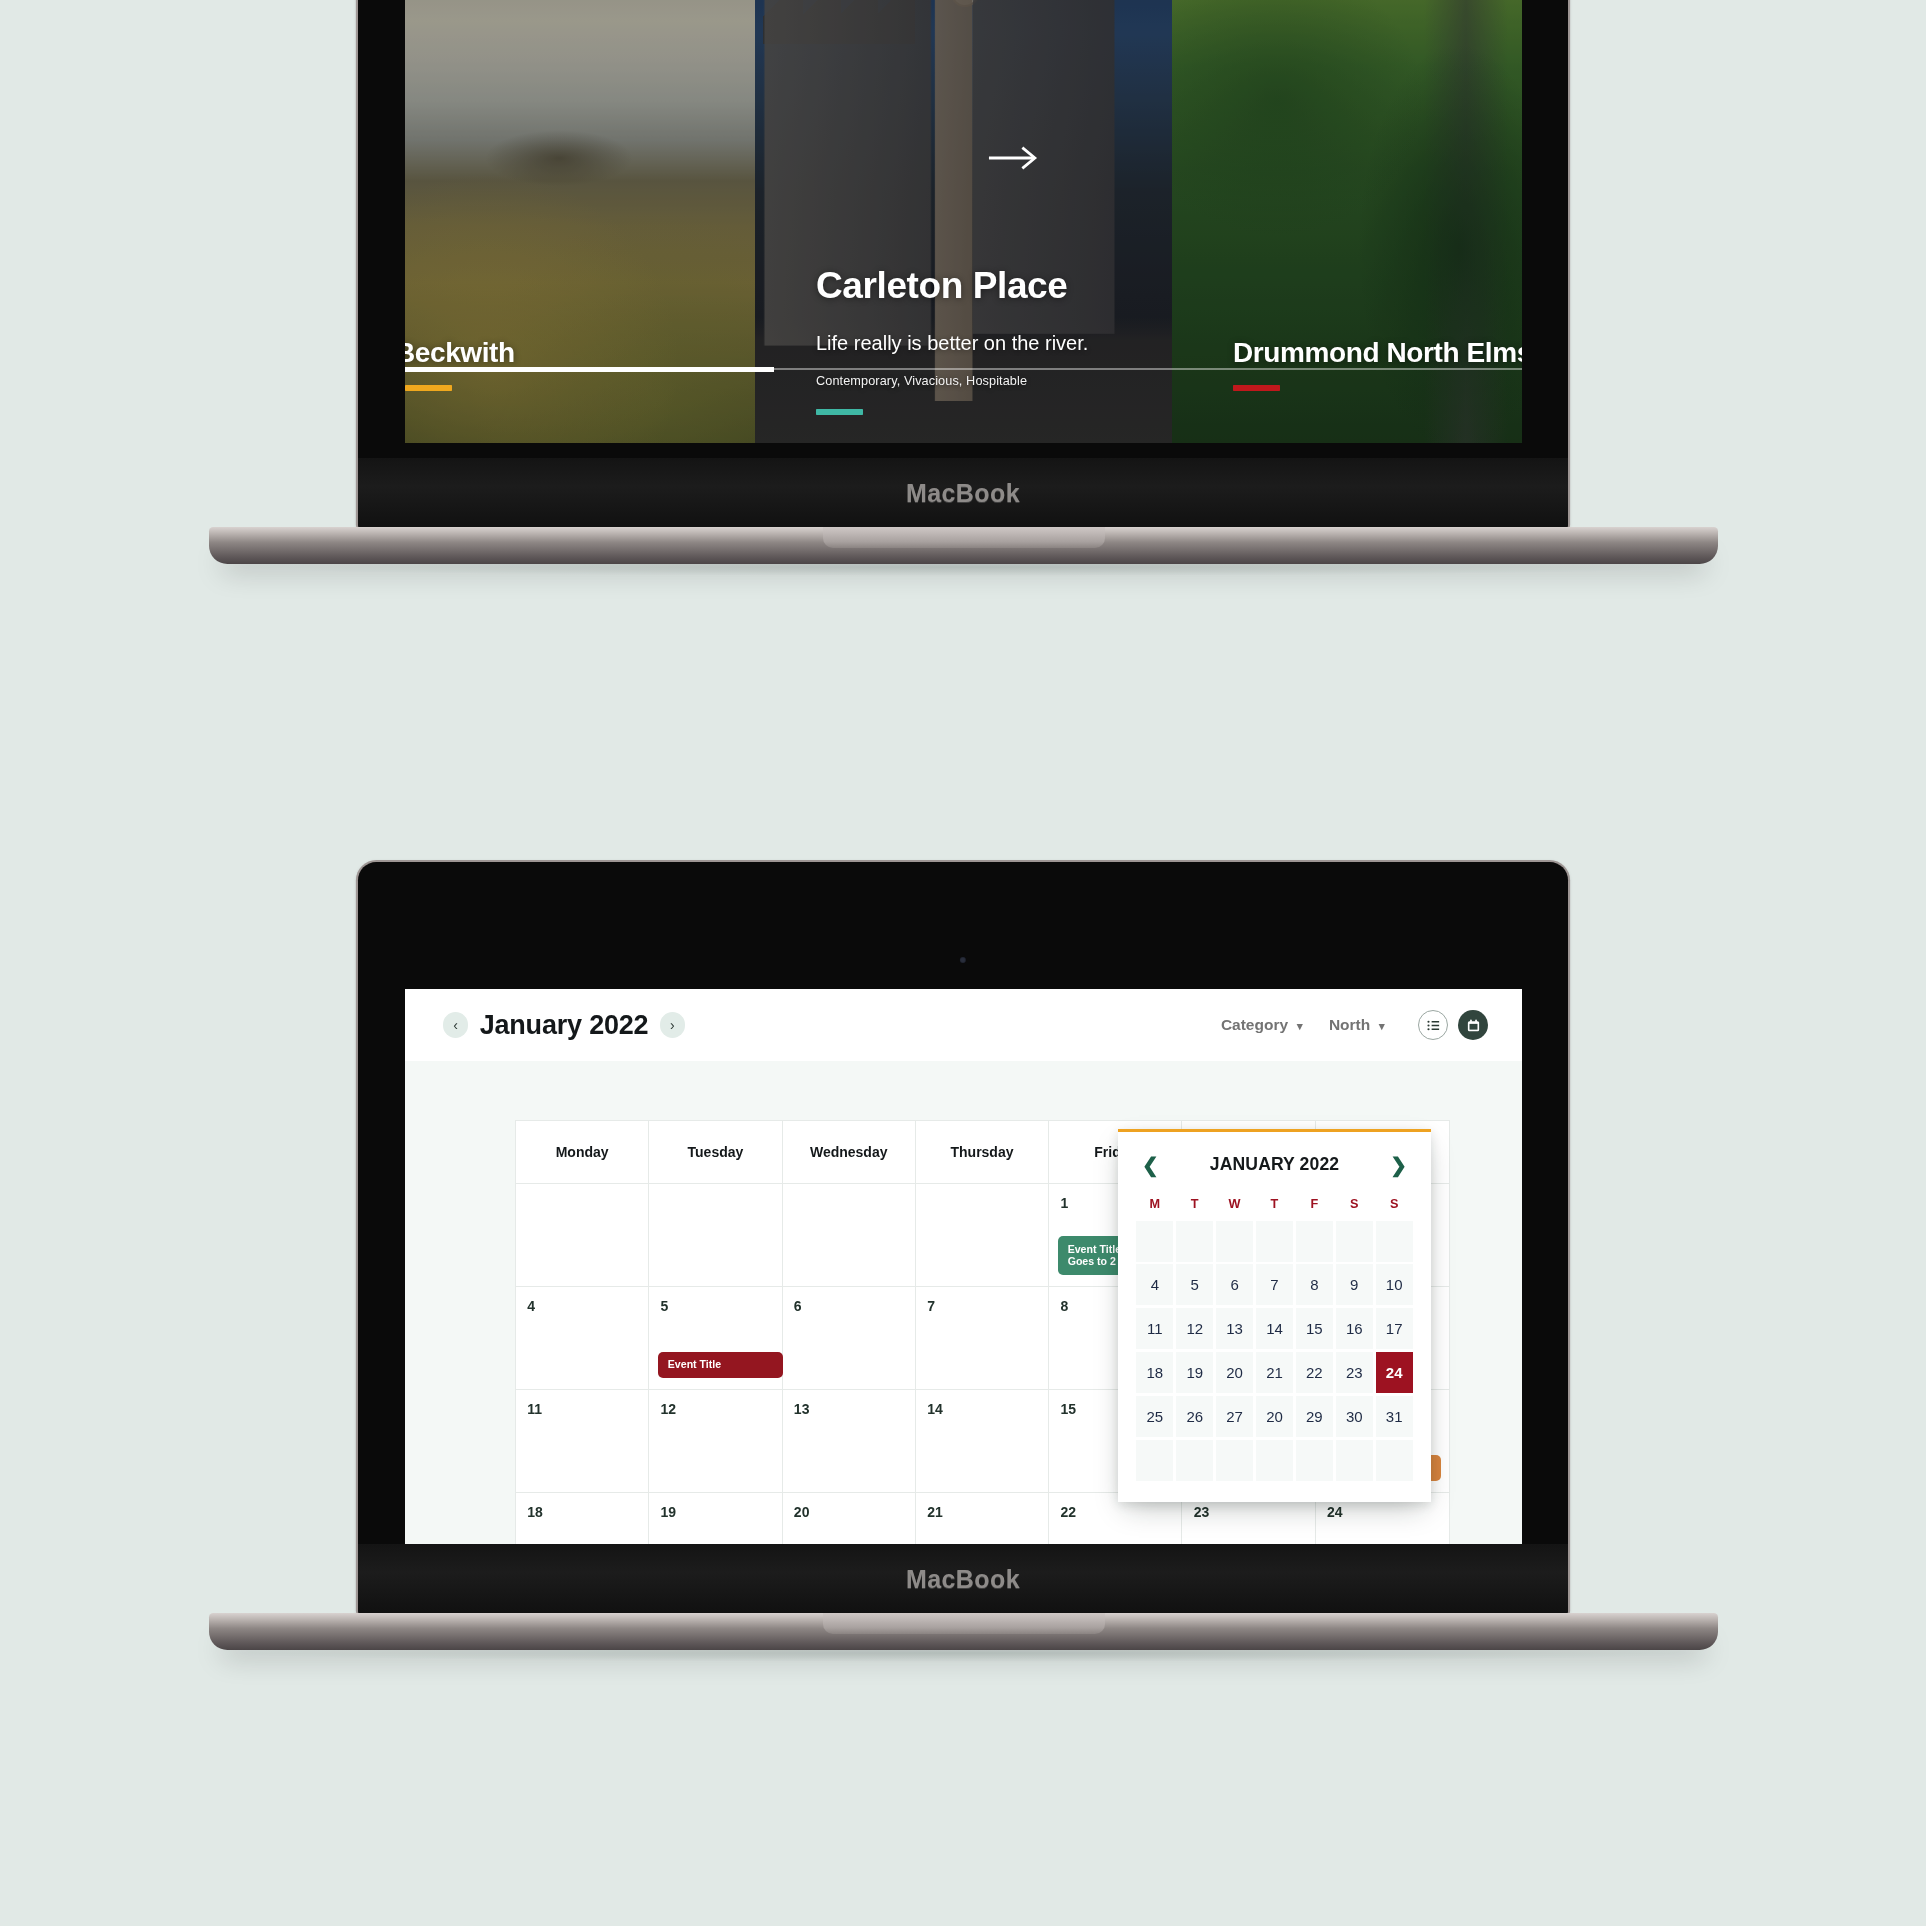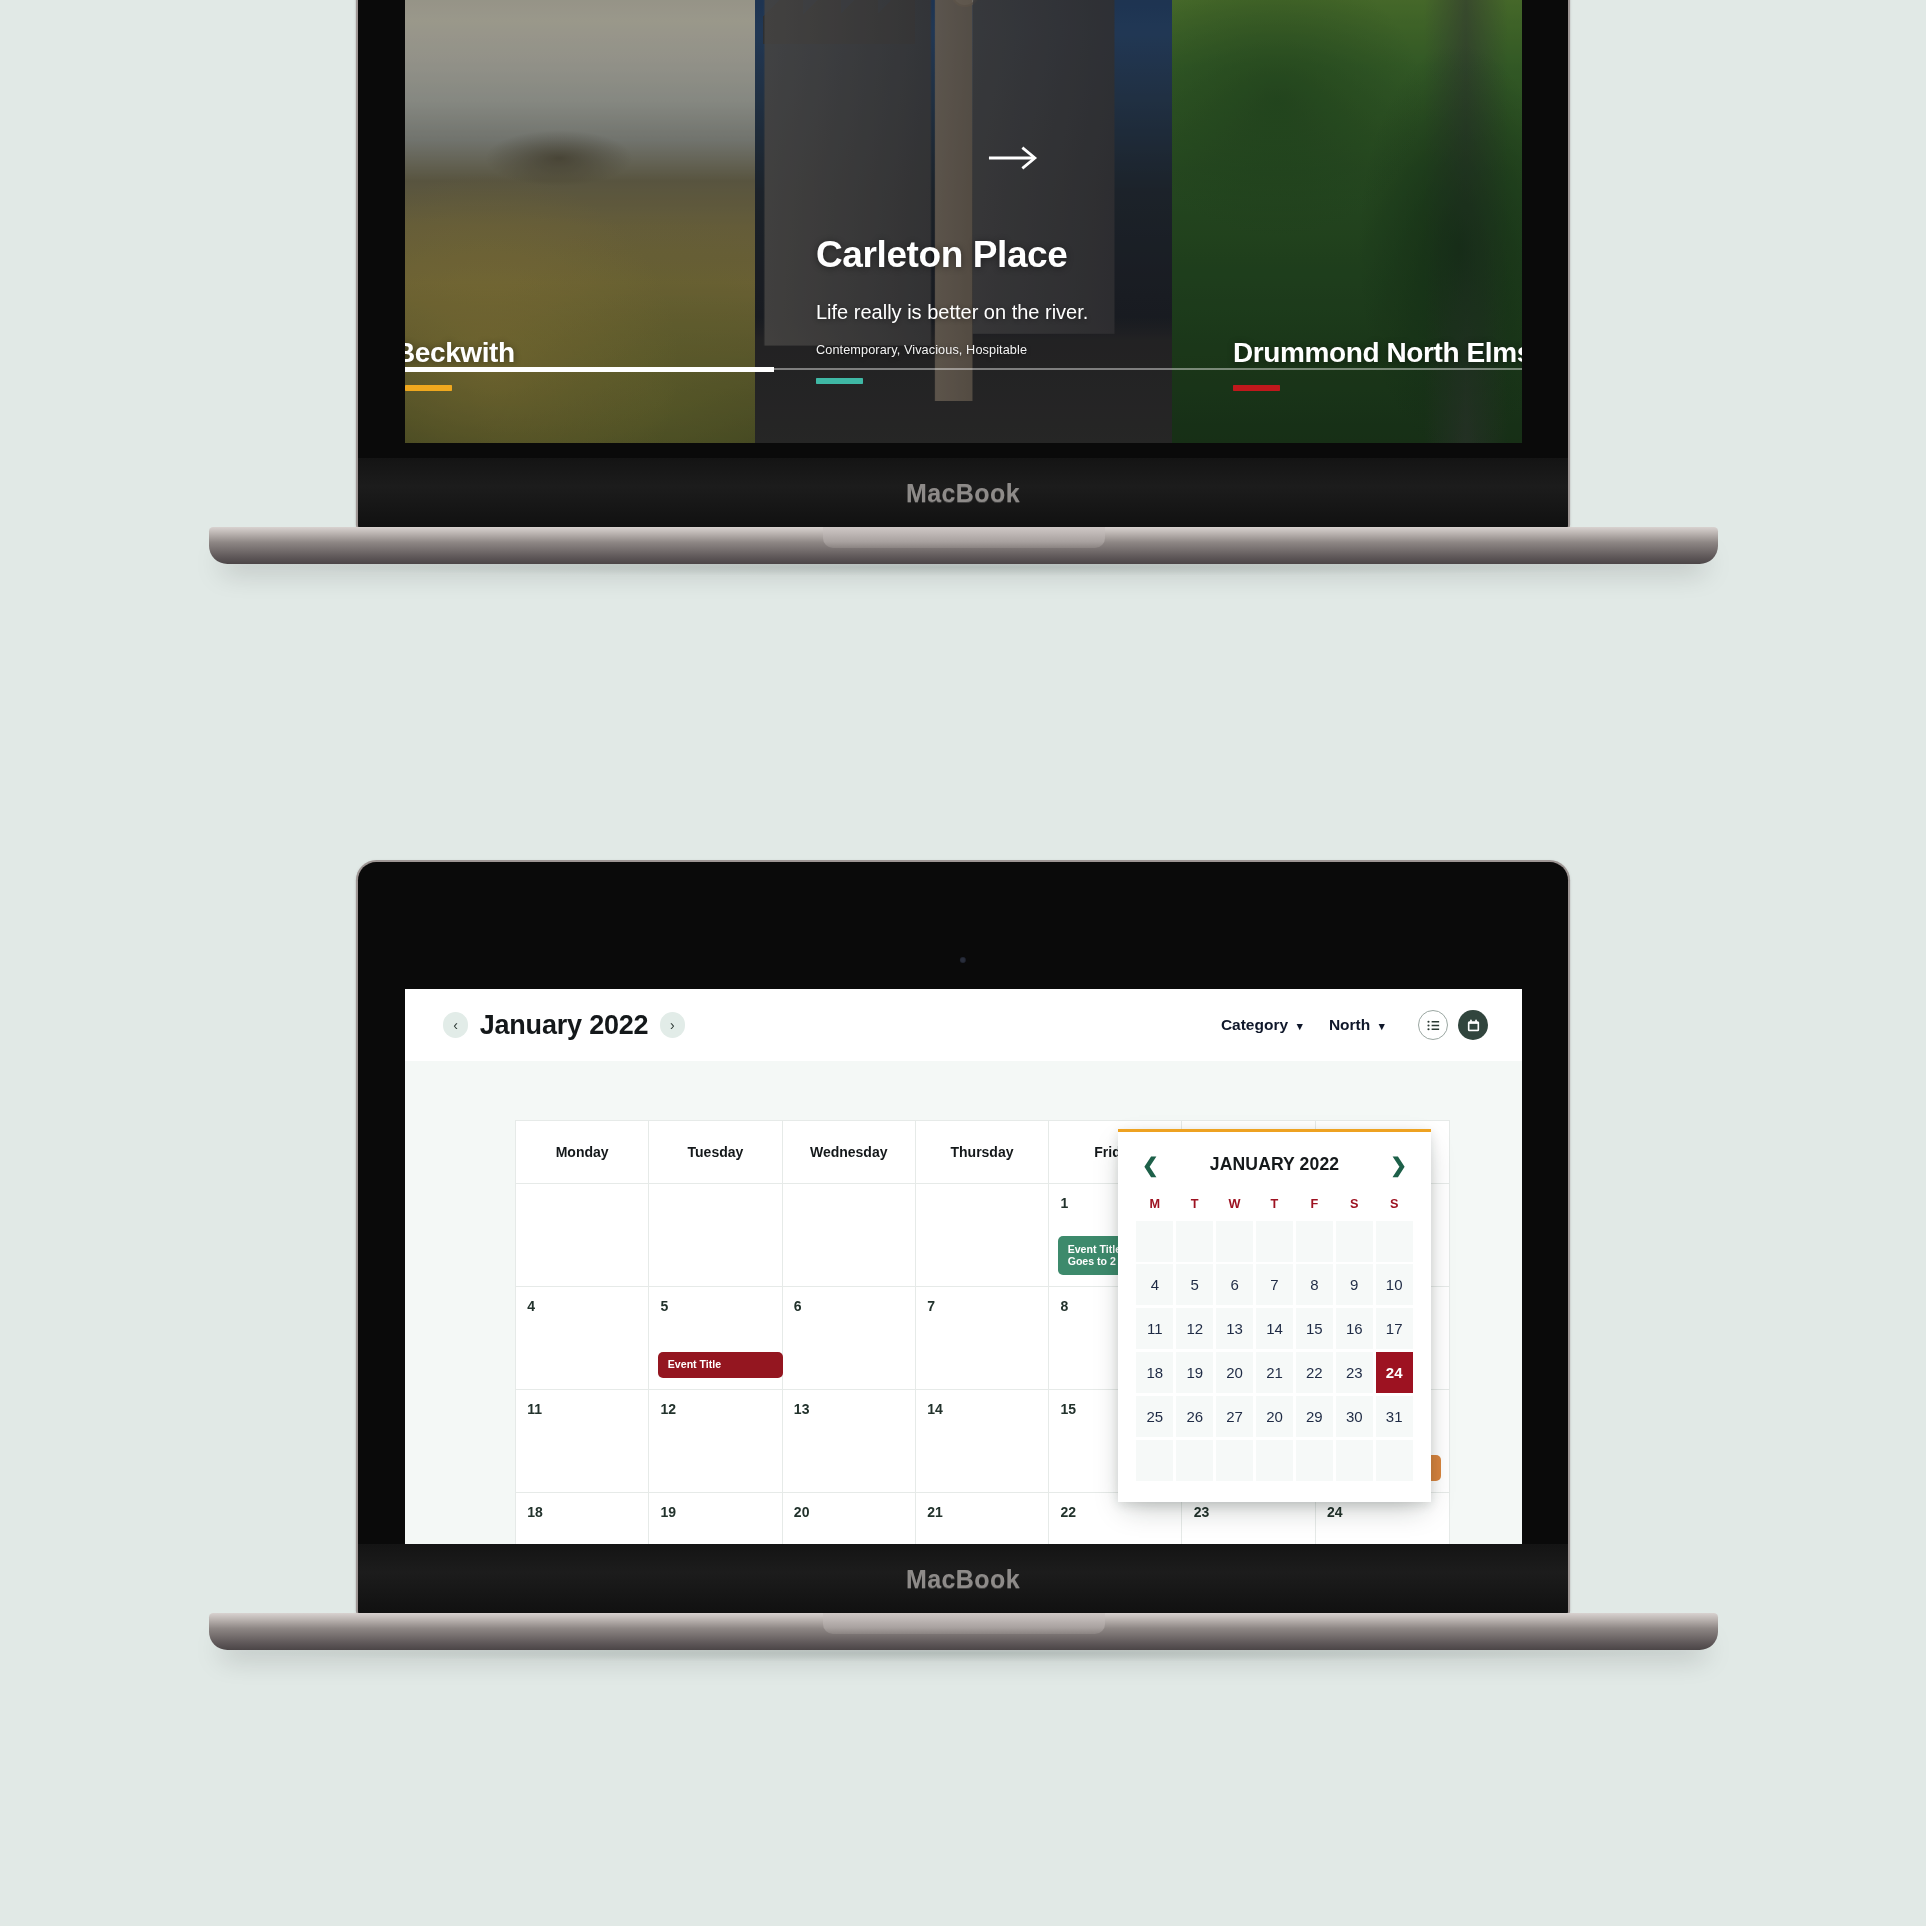--- a/index.html
+++ b/index.html
@@ -145,21 +145,21 @@
   }
   .ph-hedge::after {
     content:""; position:absolute; inset:0;
     background:
       radial-gradient(ellipse 60% 34% at 30% 40%, rgba(30,70,28,.55), rgba(0,0,0,0) 70%),
       radial-gradient(ellipse 40% 50% at 82% 66%, rgba(20,50,22,.75), rgba(0,0,0,0) 72%),
       linear-gradient(to right, rgba(0,0,0,0) 72%, rgba(58,62,58,.55) 84%, rgba(0,0,0,0) 96%);
   }
 
   .slide-body { position: absolute; left: 0; right: 0; bottom: 0; padding: 0 0 52px 0; }
-  .slide.center .slide-body { padding-left: 61px; padding-bottom: 59px; }
+  .slide.center .slide-body { padding-left: 61px; padding-bottom: 28px; }
   .slide.side.left .slide-body  { padding-left: 0px; }
   .slide.side.right .slide-body { padding-left: 61px; }
 
   .slide-title {
     color: #fff; font-weight: 700; letter-spacing: -0.4px;
     text-shadow: 0 1.4px 7px rgba(0,0,0,.45);
   }
   .slide.center .slide-title { font-size: 37px; line-height: 1.09; margin-bottom: 24px; }
   .slide.side .slide-title { font-size: 28px; line-height: 1.1; margin-bottom: 15.5px; white-space: nowrap; }
   .slide.side.left .slide-title { margin-left: -10px; }
@@ -198,21 +198,21 @@
     width: 25.4px; height: 25.4px; border-radius: 50%;
     background: #e2ece8; color: #2e3a36;
     display: flex; align-items: center; justify-content: center;
     font-size: 14px; line-height: 1;
   }
   .month-title { font-size: 27px; font-weight: 700; color: #14181a; letter-spacing: -0.2px; }
 
   .topbar-right { margin-left: auto; display: flex; align-items: center; gap: 24px; }
   .filter-btn {
     display: flex; align-items: center; gap: 6.3px;
-    font-size: 15.5px; font-weight: 700; color: #0f172a;
+    font-size: 15.5px; font-weight: 700; color: #737373;
   }
   .chev { font-size: 10.6px; line-height: 1; transform: translateY(0.7px); }
   .view-toggles { display: flex; align-items: center; gap: 10px; margin-left: 7px; }
   .vt {
     width: 30px; height: 30px; border-radius: 50%;
     display: flex; align-items: center; justify-content: center;
   }
   .vt.list { border: 1.1px solid #9ba7a2; background: #fff; color: #2b3a34; }
   .vt.grid { background: #31453d; color: #fff; }
   .vt svg { width: 15px; height: 15px; display: block; }

